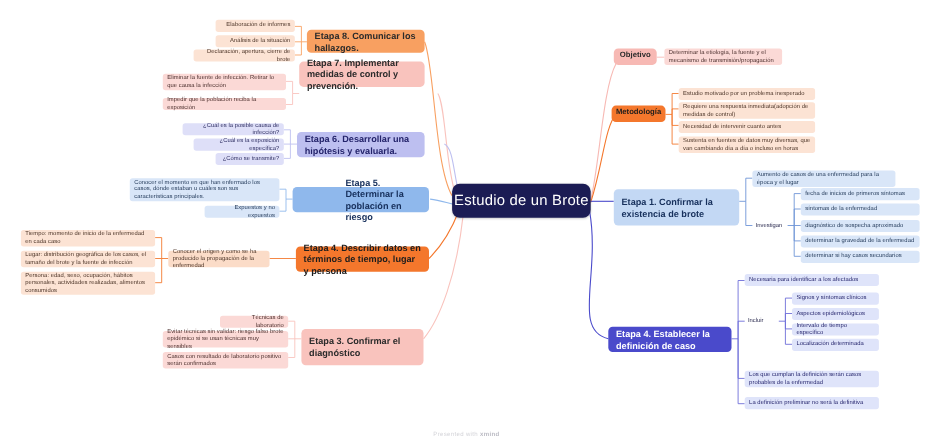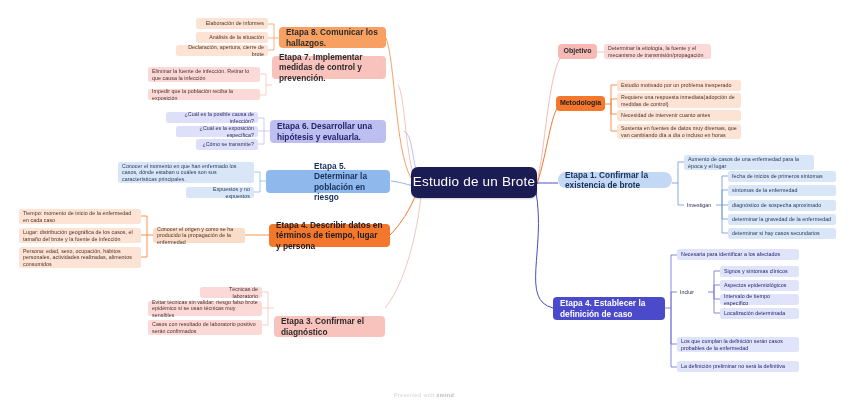--- a/index.html
+++ b/index.html
@@ -189,21 +189,21 @@
   <div class="node leaf o" style="left:19px;top:209px;width:122px;height:15px;">
     <span>Tiempo: momento de inicio de la enfermedad en cada caso</span>
   </div>
   <div class="node leaf o" style="left:19px;top:228px;width:122px;height:15px;">
     <span>Lugar: distribución geográfica de los casos, el tamaño del brote y la fuente de infección</span>
   </div>
   <div class="node leaf o" style="left:19px;top:247px;width:122px;height:21px;">
     <span>Persona: edad, sexo, ocupación, hábitos personales, actividades realizadas, alimentos consumidos</span>
   </div>
 
-  <div class="node stage pink-soft" style="left:274px;top:316px;width:111px;height:21px;">
+  <div class="node stage pink-soft" style="left:274px;top:299px;width:111px;height:33px;">
     <span>Etapa 3. Confirmar el diagnóstico</span>
   </div>
   <div class="node leaf p" style="left:200px;top:287px;width:62px;height:11px;justify-content:flex-end;text-align:right;">
     <span>Técnicas de laboratorio</span>
   </div>
   <div class="node leaf p" style="left:148px;top:301px;width:114px;height:15px;">
     <span>Evitar técnicas sin validar: riesgo falso brote epidémico si se usan técnicas muy sensibles</span>
   </div>
   <div class="node leaf p" style="left:148px;top:320px;width:114px;height:15px;">
     <span>Casos con resultado de laboratorio positivo serán confirmados</span>
@@ -225,21 +225,21 @@
   <div class="node leaf o" style="left:617px;top:93px;width:124px;height:15px;">
     <span>Requiere una respuesta inmediata(adopción de medidas de control)</span>
   </div>
   <div class="node leaf o" style="left:617px;top:110px;width:124px;height:11px;">
     <span>Necesidad de intervenir cuanto antes</span>
   </div>
   <div class="node leaf o" style="left:617px;top:124px;width:124px;height:15px;">
     <span>Sustenta en fuentes de datos muy diversas, que van cambiando día a día o incluso en horas</span>
   </div>
 
-  <div class="node stage blue-pale" style="left:558px;top:172px;width:114px;height:16px;border-radius:11px;">
+  <div class="node stage blue-pale" style="left:558px;top:172px;width:114px;height:33px;">
     <span>Etapa 1. Confirmar la existencia de brote</span>
   </div>
   <div class="node leaf b" style="left:684px;top:155px;width:130px;height:15px;">
     <span>Aumento de casos de una enfermedad para la época y el lugar</span>
   </div>
   <div class="node mid plain" style="left:684px;top:200px;width:32px;height:11px;">
     <span>Investigan</span>
   </div>
   <div class="node leaf b" style="left:728px;top:171px;width:108px;height:11px;">
     <span>fecha de inicios de primeros síntomas</span>

